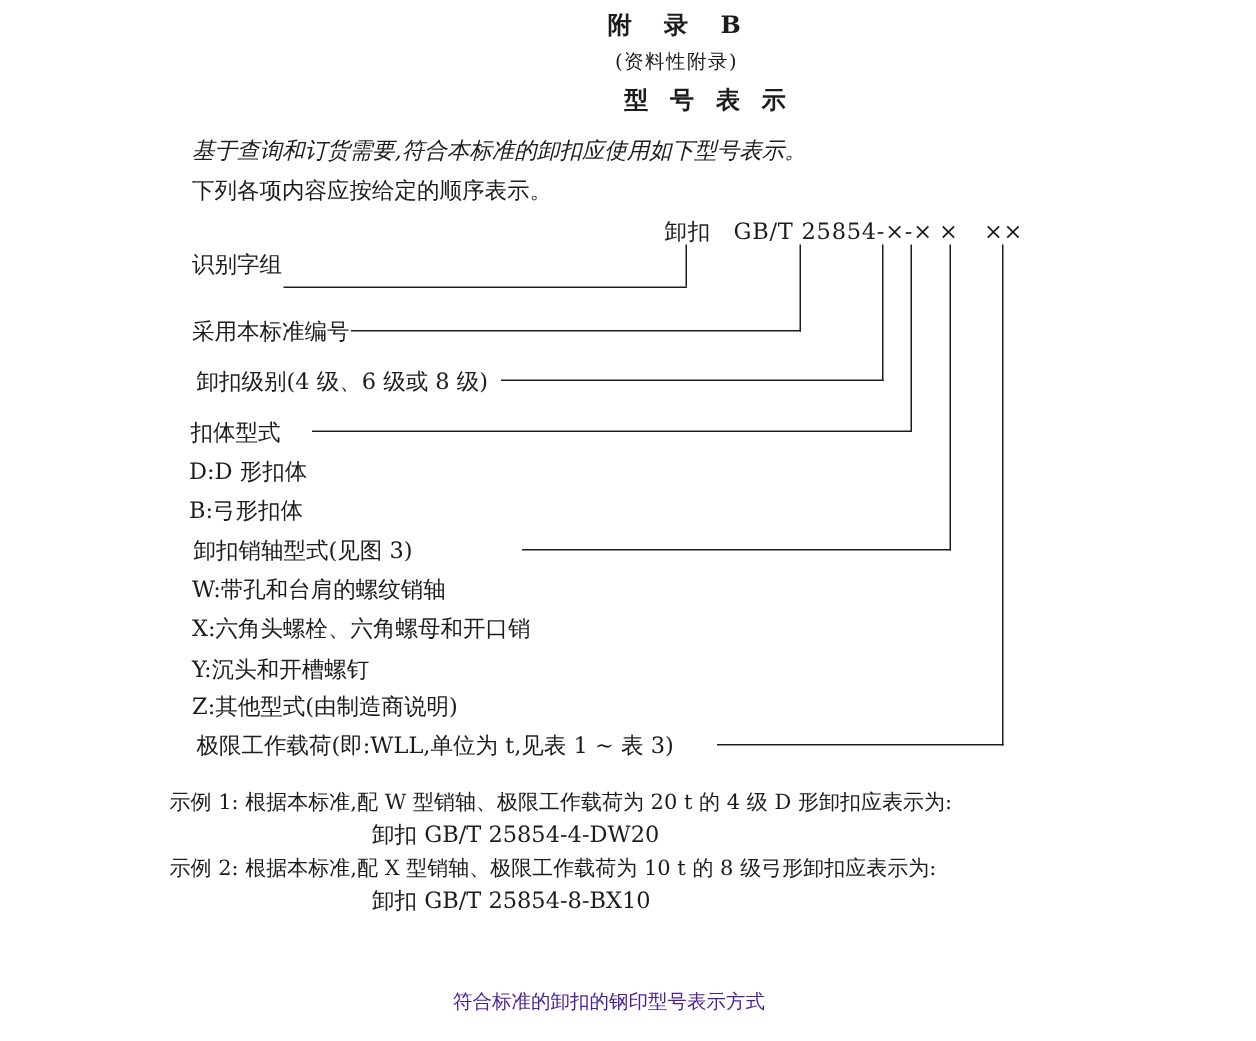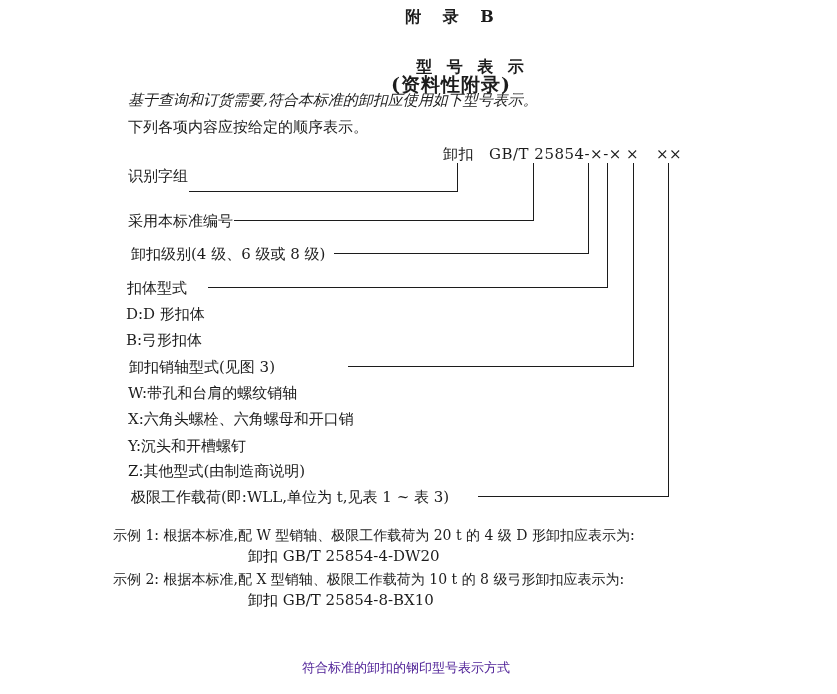--- a/index.html
+++ b/index.html
@@ -20,25 +20,24 @@
   .t15 { font-size: 15px; line-height: 17px; }
   .t14 { font-size: 14px; line-height: 16px; }
   .title-main {
     font-size: 16px;
     font-weight: bold;
     letter-spacing: 3px;
     word-spacing: 10px;
     transform: translateX(-50%);
   }
   .title-sub {
-    font-size: 19px;
-    font-weight: bold;
+    font-size: 13px;
+    font-weight: normal;
     letter-spacing: 1px;
     transform: translateX(-50%);
-    margin-top: 40px;
   }
   .title-sec {
     font-size: 16px;
     font-weight: bold;
     letter-spacing: 2px;
     word-spacing: 5px;
     transform: translateX(-50%);
     margin-left: 20px;
   }
   .vline { position: absolute; width: 1px; background: #1c1c1c; }

